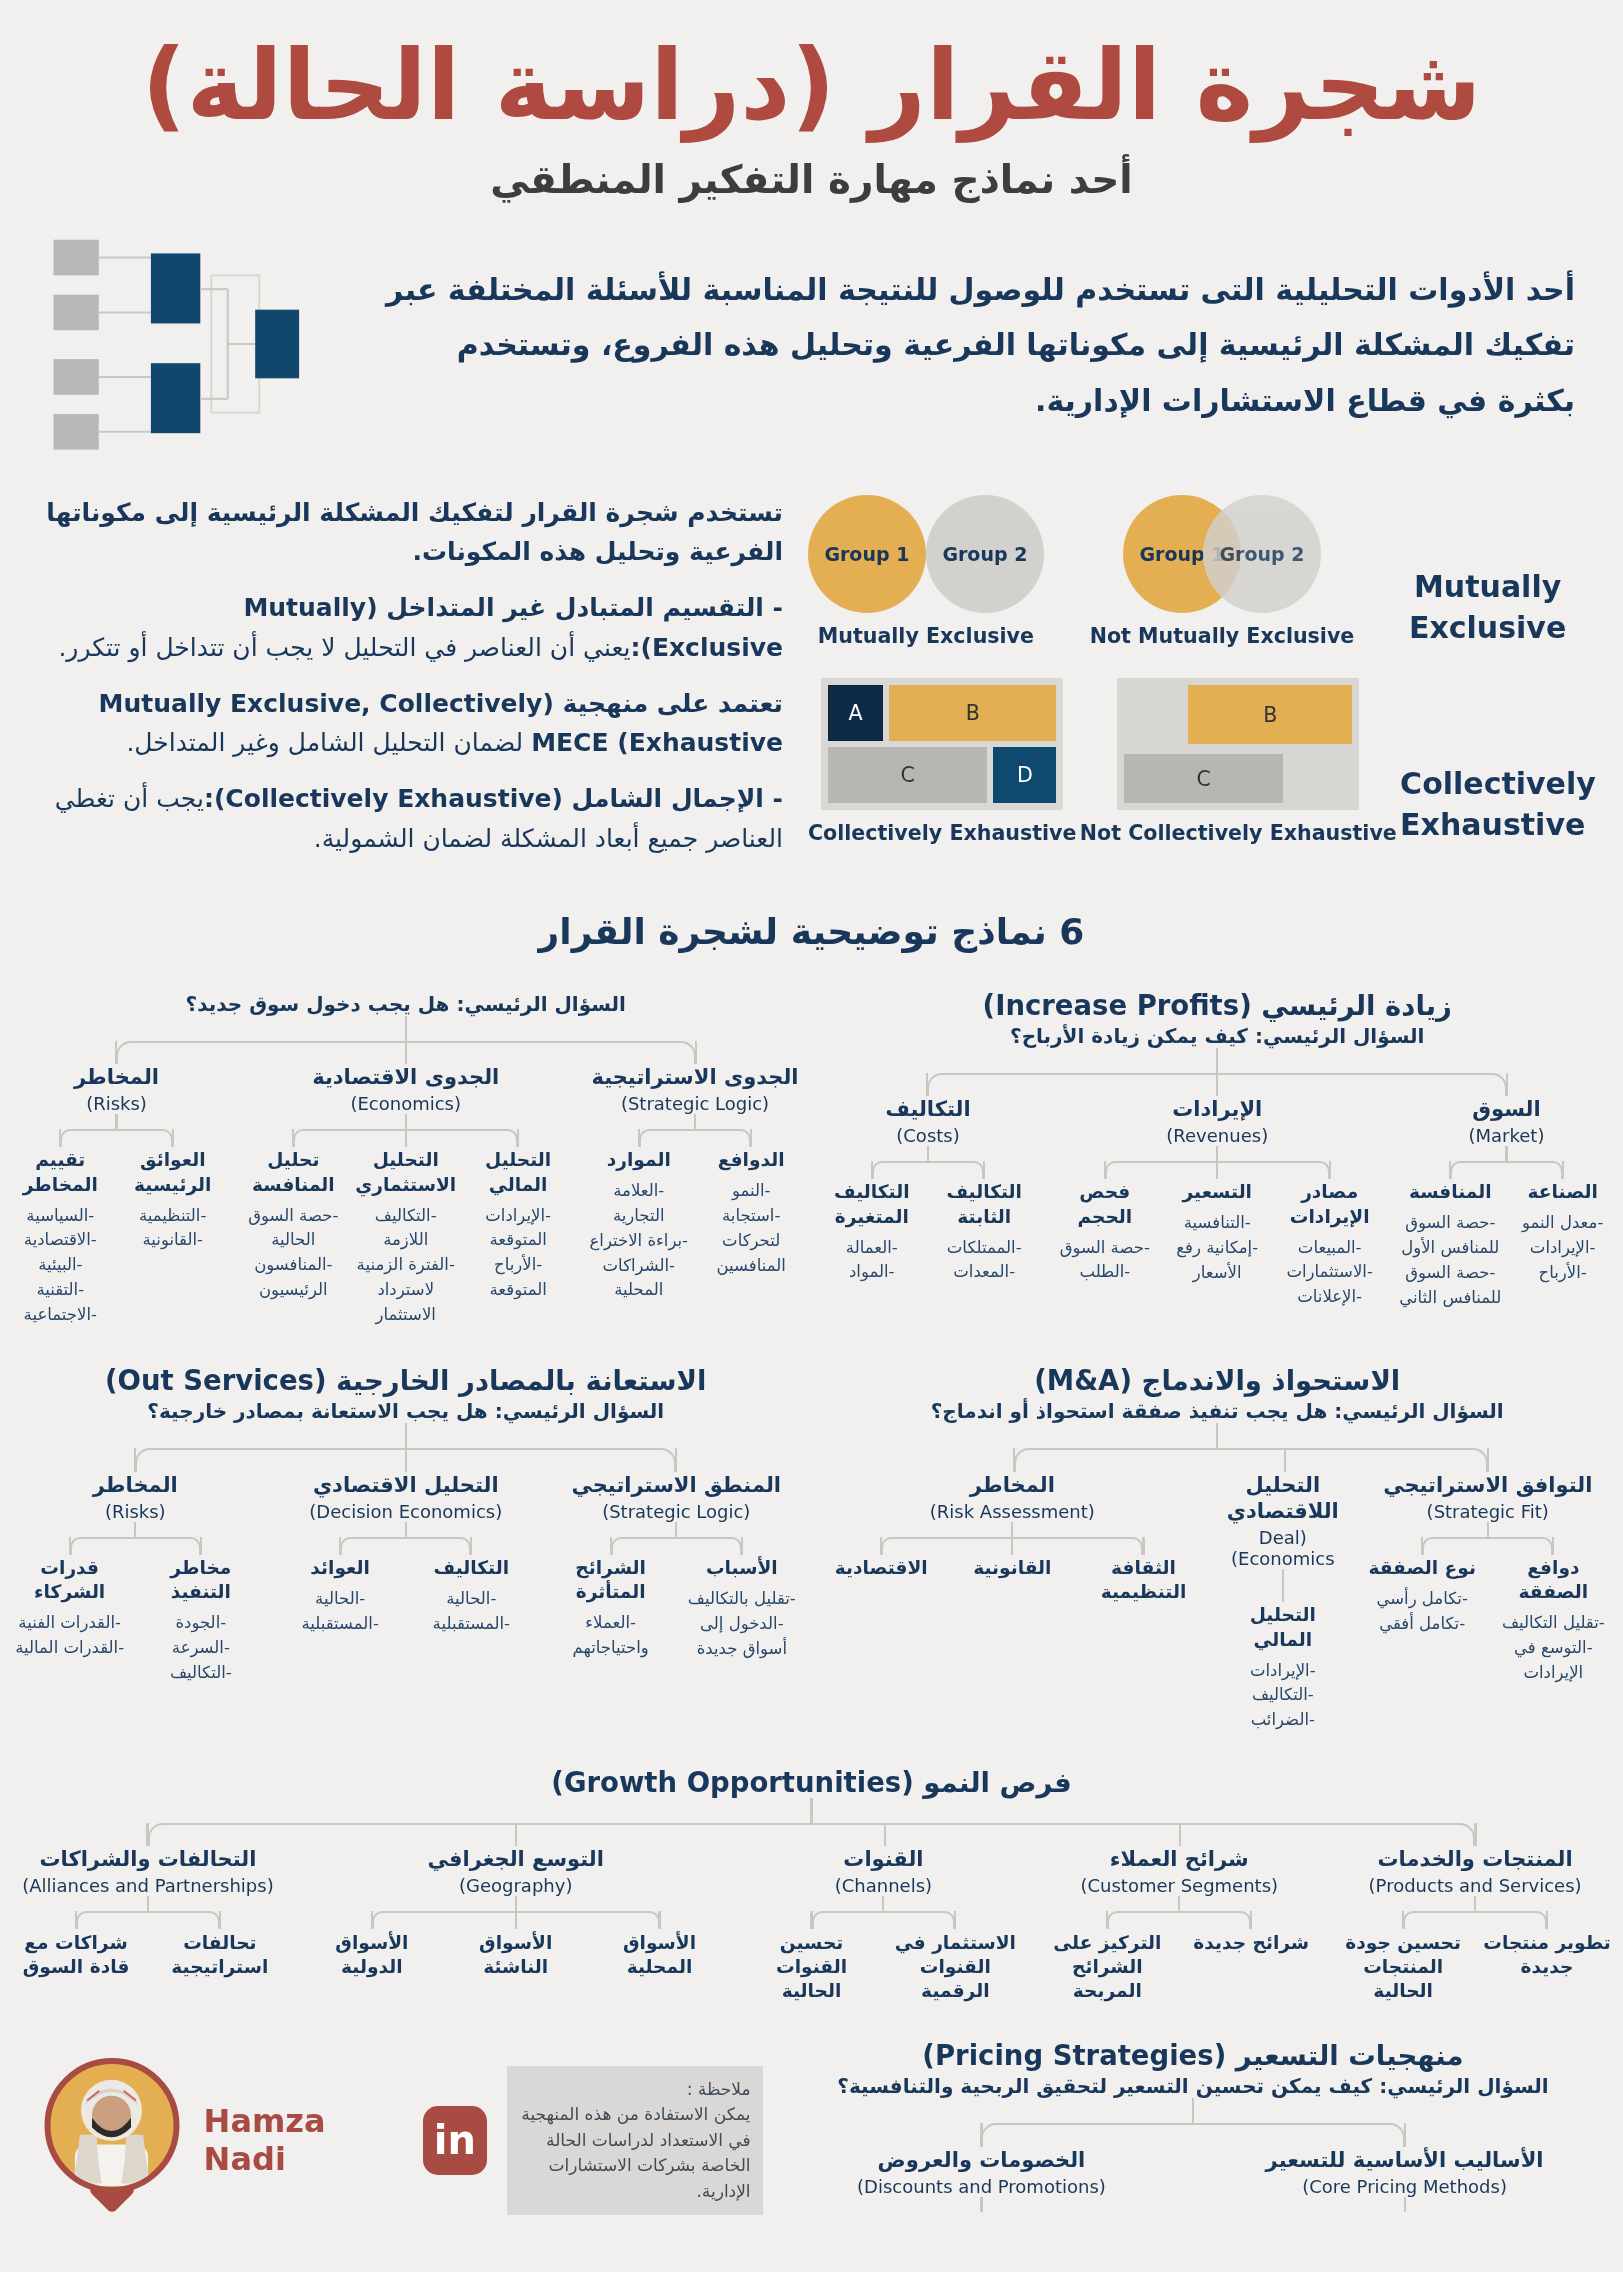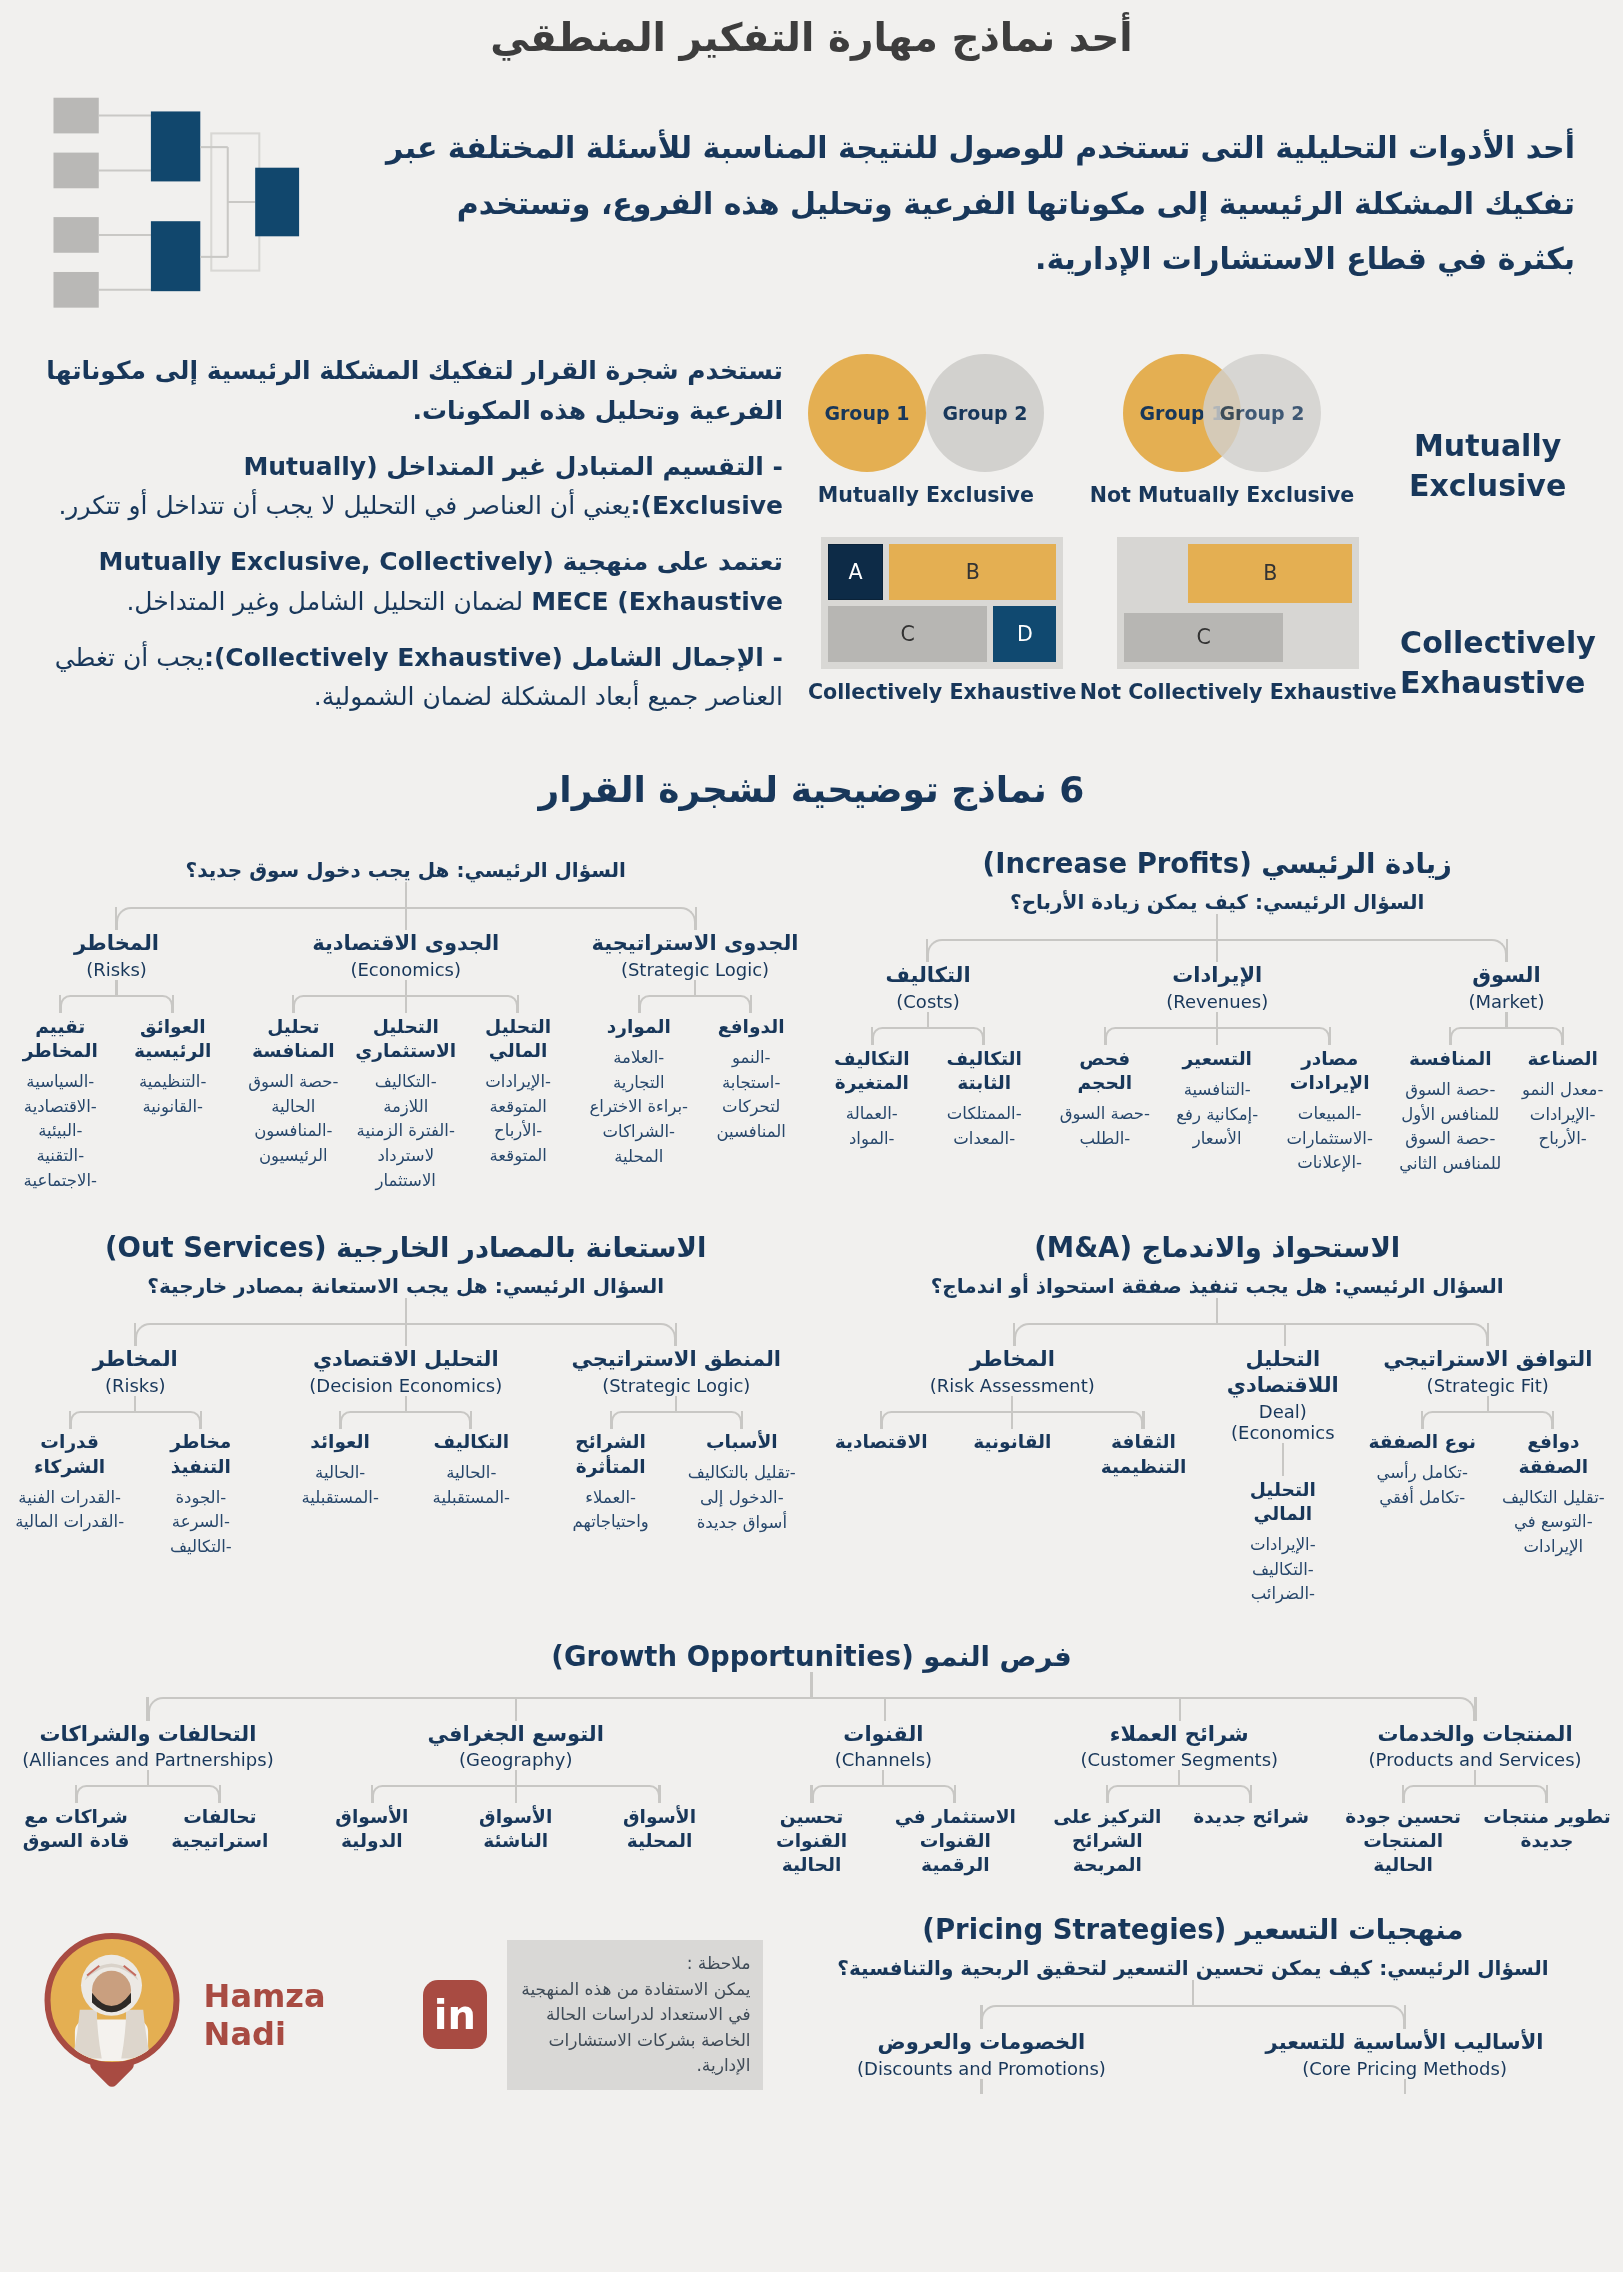--- a/index.html
+++ b/index.html
@@ -48,21 +48,21 @@
   .c2{position:absolute;bottom:6.9px;left:6.9px;width:159px;height:49px;background:var(--cellgray);display:flex;align-items:center;justify-content:center;font-size:20.6px;color:#333}
   
   .section-header{margin-top:36px;text-align:center;font-size:36px;font-weight:bold;color:var(--navy);direction:rtl}
   
   .tree-row{display:flex;direction:rtl;margin-top:37px}
   .tree-slot{flex:1;min-width:0}
   .tree-row-full{margin-top:33px}
   .tree{width:100%}
   .tree-title{text-align:center;direction:rtl;font-size:27.5px;font-weight:bold;color:var(--navy)}
   .t-en{font-weight:bold}
-  .tree-question{text-align:center;direction:rtl;font-size:20px;font-weight:bold;color:var(--navy);margin-top:11px}
+  .tree-question{text-align:center;direction:rtl;font-size:20px;font-weight:bold;color:var(--navy);margin-top:3px}
   .v-stub{width:2.1px;background:var(--line);margin:0 auto}
   .root-stub{height:25px}
   .sub-stub{height:15px}
   .connector{position:relative;display:flex;direction:rtl}
   .root-conn{height:23.4px}
   .sub-conn{height:18px}
   .conn-cell{display:flex;justify-content:center}
   .cell-line{width:2.1px;height:100%;background:var(--line)}
   .bracket{position:absolute;top:0;bottom:0;border:2.1px solid var(--line);border-bottom:none;border-radius:15px 15px 0 0;pointer-events:none}
   .sub-conn .bracket{border-radius:10.3px 10.3px 0 0}
@@ -88,20 +88,21 @@
   .name-ar{font-size:40px;font-weight:bold;color:var(--maroon);direction:rtl}
   .name-en{font-size:32px;font-weight:bold;color:var(--maroon)}
   .linkedin-badge{width:69px;height:69px;background:var(--maroon);border-radius:15px;display:flex;align-items:center;justify-content:center;color:#fff;font-size:40px;font-weight:bold;cursor:pointer}
   .note-box{width:275px;background:#d9d8d6;padding:11px 12.4px;direction:rtl;text-align:right;font-size:17px;color:#3f4b57;line-height:1.5;white-space:pre-line}
 </style>
 </head>
 <body>
 
 <div class="page">
 
+  <div class="page-title">شجرة القرار (دراسة الحالة)</div>
   <div class="page-subtitle">أحد نماذج مهارة التفكير المنطقي</div>
 
   <div class="intro-row">
     <div class="intro-icon">
       <svg width="295" height="220" viewBox="0 0 430 320">
         <rect x="8" y="8" width="66" height="52" fill="#b9b8b6"></rect>
         <rect x="8" y="88" width="66" height="52" fill="#b9b8b6"></rect>
         <rect x="8" y="182" width="66" height="52" fill="#b9b8b6"></rect>
         <rect x="8" y="262" width="66" height="52" fill="#b9b8b6"></rect>
         <line x1="74" y1="34" x2="150" y2="34" stroke="#c9c8c5" stroke-width="3"></line>

